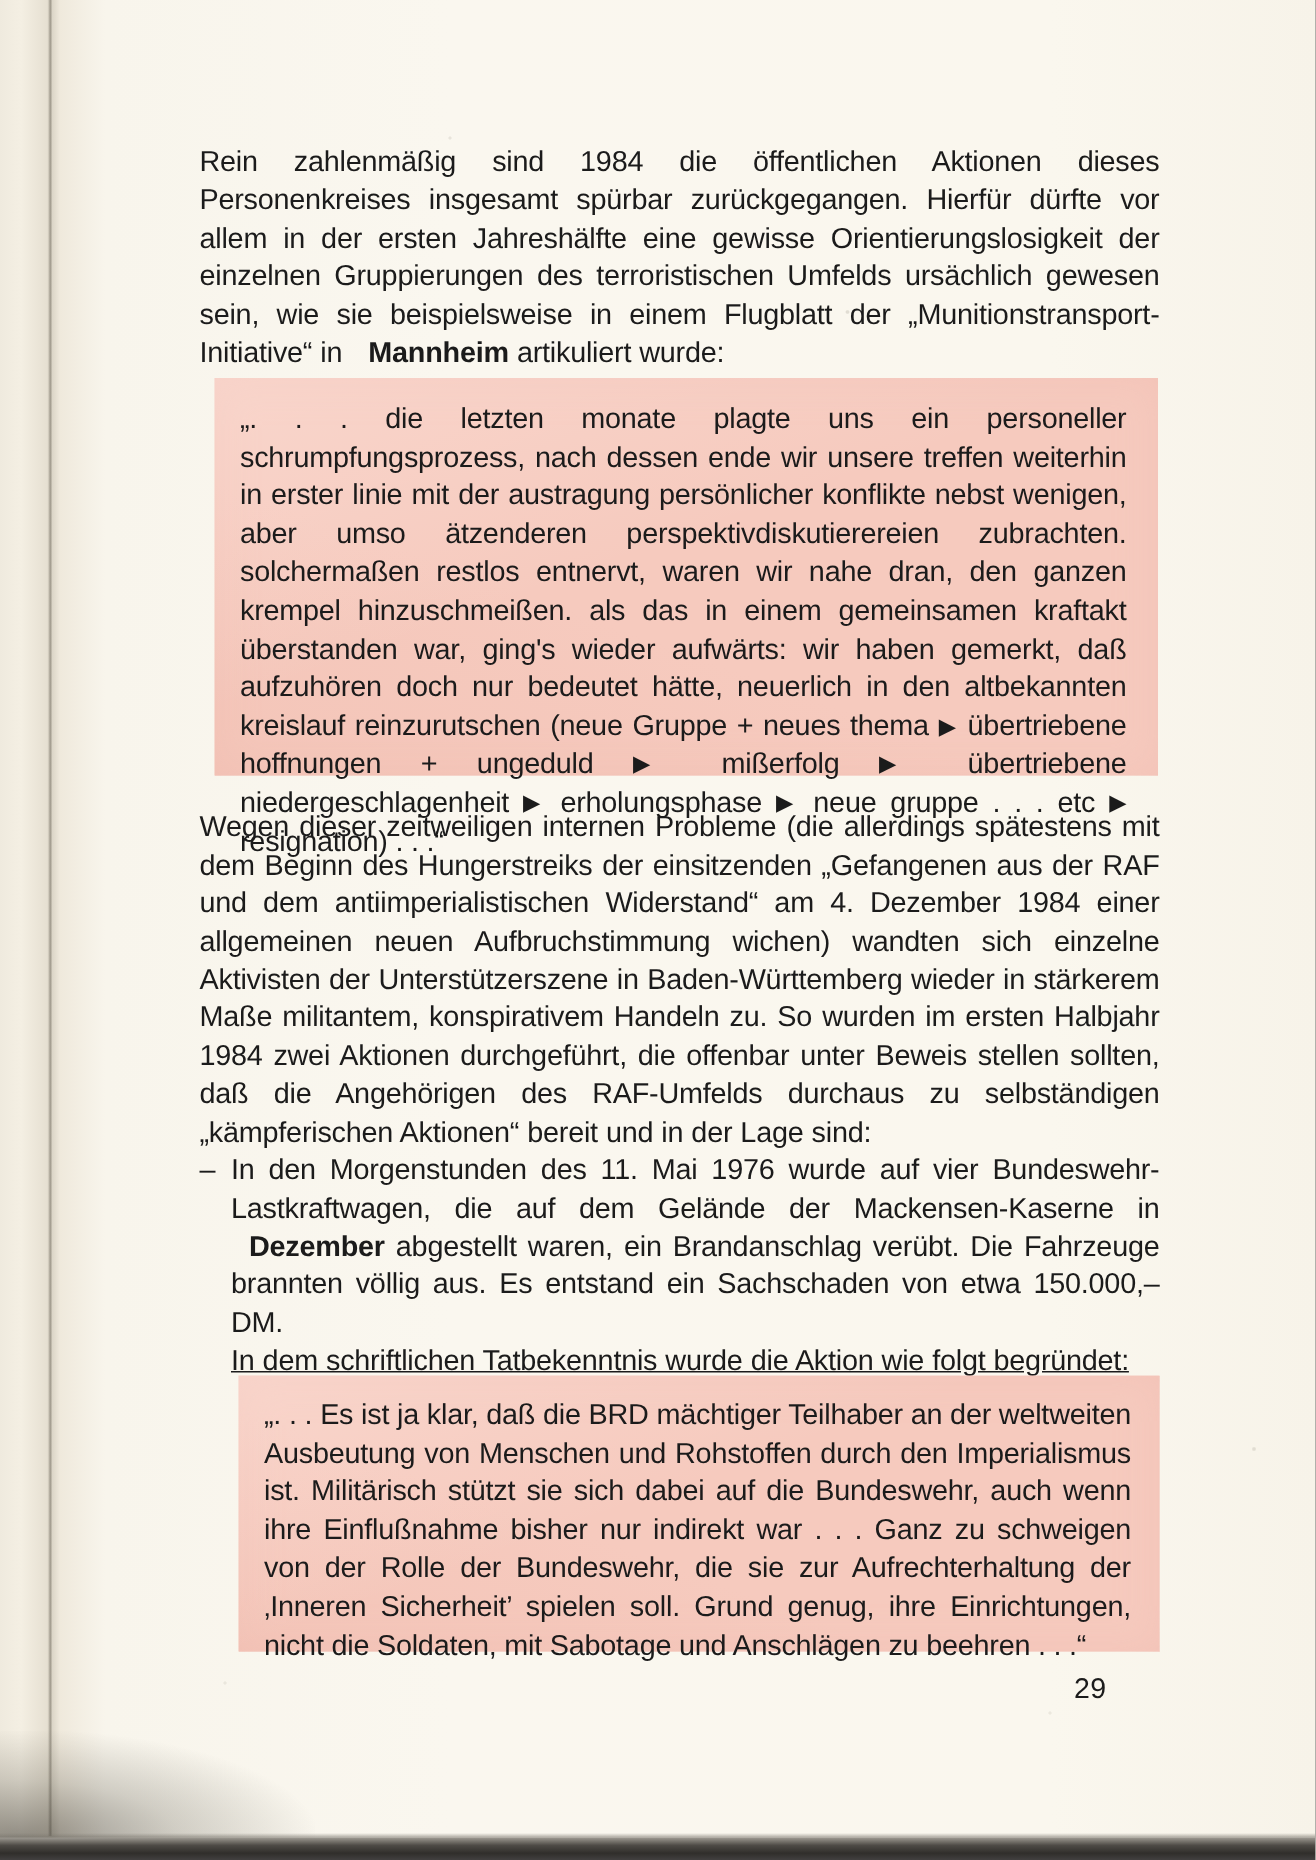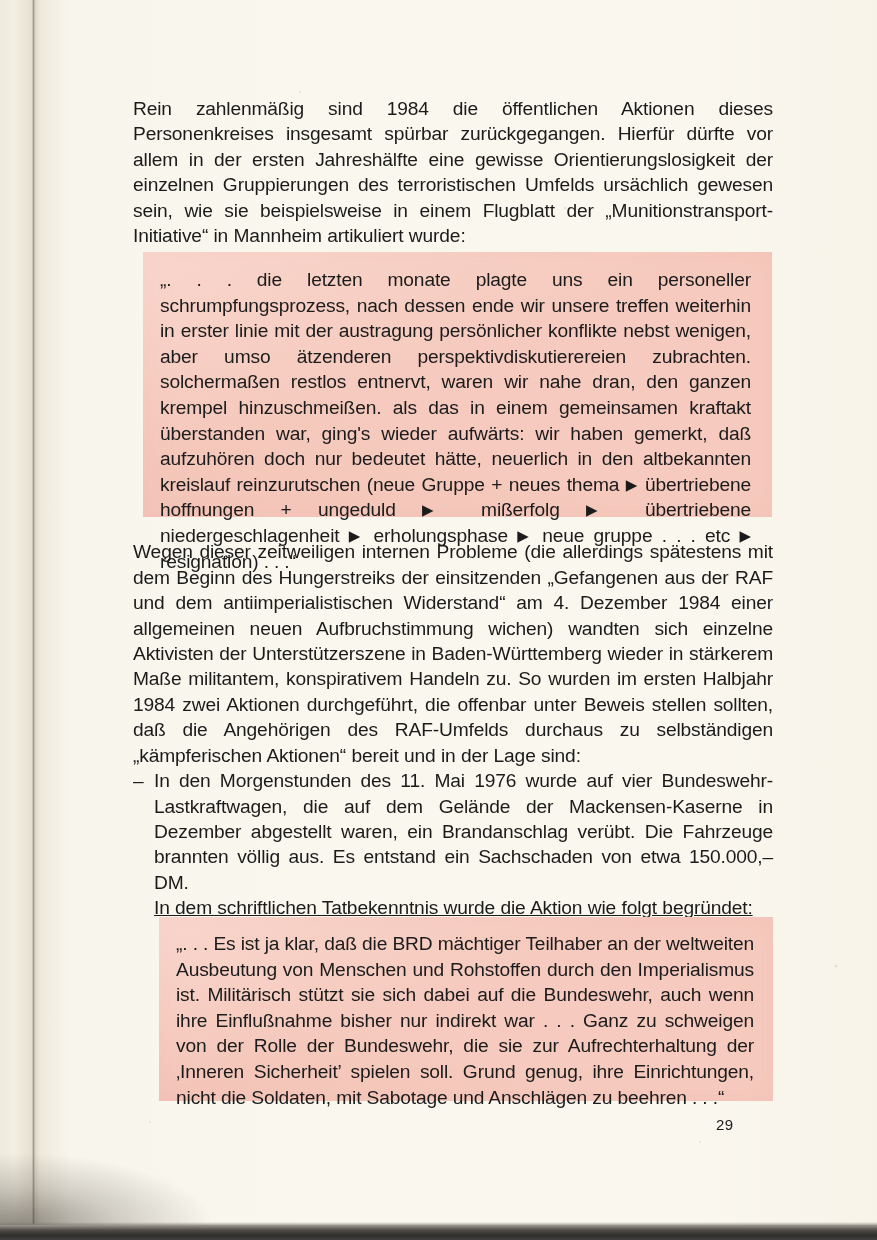--- a/index.html
+++ b/index.html
@@ -109,21 +109,21 @@
     top: 0;
   }
 
   .sub-par {
     margin-top: 18px;
     padding-left: 21px;
     text-align: left;
     text-decoration: underline;
   }
 
-  b.inline-bold { font-weight: normal; }
+  b.inline-bold { font-weight: bold; margin-left: 12px; }
 
   
   .quote-box {
     position: absolute;
     background: #f6cabe;
     box-shadow: inset 0 0 26px rgba(240,190,178,0.55);
   }
   .quote-box .tint {
     position: absolute;
     inset: 0;
@@ -168,21 +168,21 @@
     line-height: 1;
     vertical-align: 1px;
     letter-spacing: 0;
   }
 
   
   .page-number {
     position: absolute;
     left: 716px;
     top: 1116px;
-    font-size: 15px;
+    font-size: 19px;
     letter-spacing: 0.3px;
     color: #1b1b1b;
   }
 </style>
 </head>
 <body>
 
 <div class="page">
 
   <div class="paper-base"></div>

